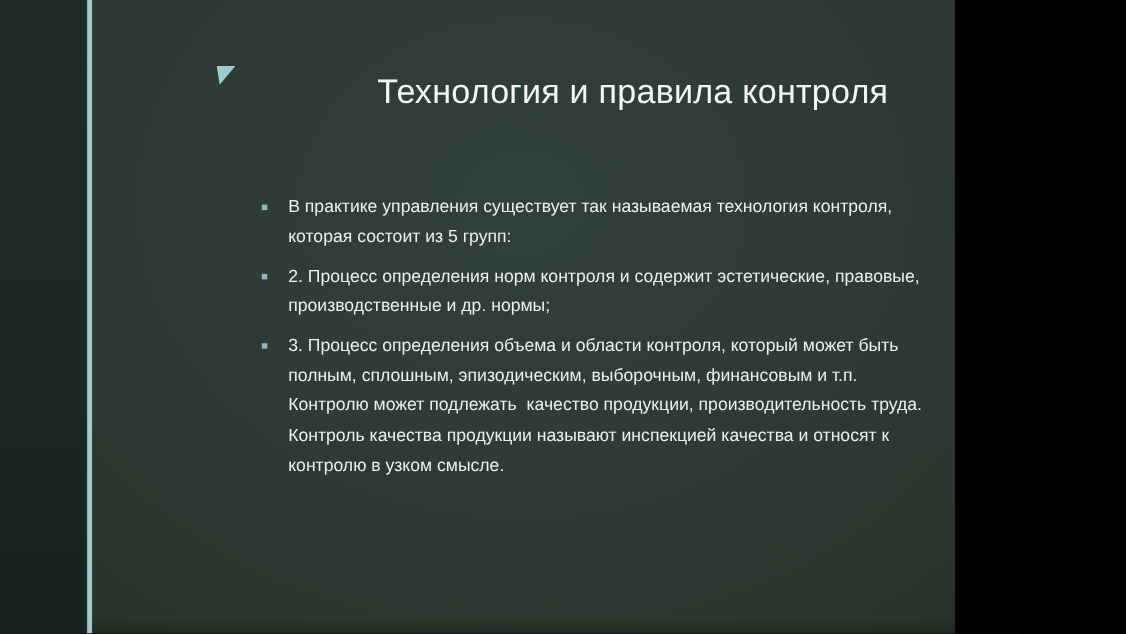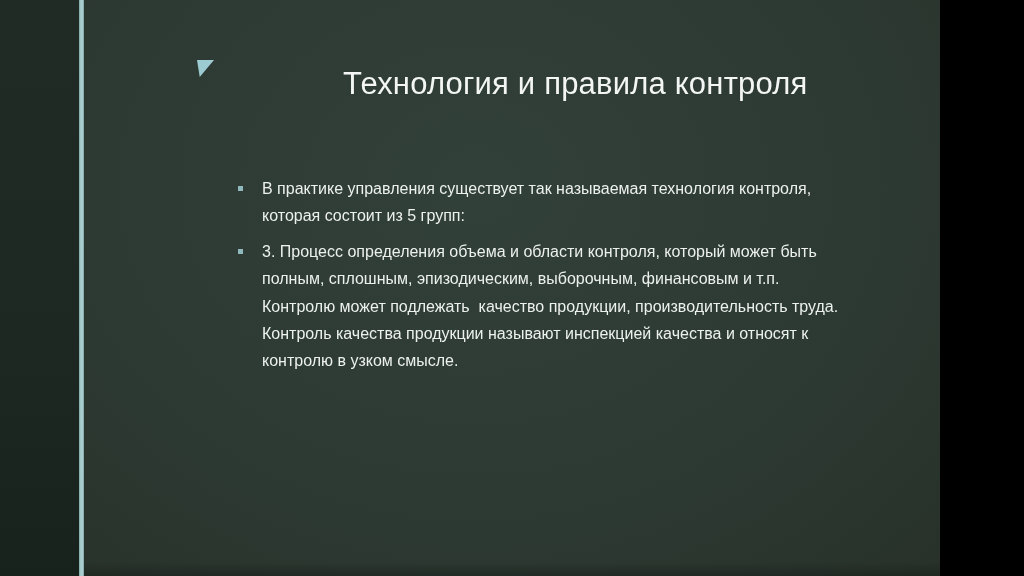--- a/index.html
+++ b/index.html
@@ -2,21 +2,21 @@
 <html style="--slide-bg: #2e3a33; --left-strip: #1e2823; --accent-line: #a9cdce; --triangle: #9ccbd1; --bullet-marker: #8fb9bb; --title-text: #f3f6f4; --body-text: #edf1ee; --strip-top: #dff0e0; --strip-mid: #c8e4ad; --strip-bottom: #a6d57c; --chevron: #d9efc2;"><head>
 <meta charset="utf-8">
 <style>
   html, body {
     margin: 0;
     padding: 0;
     background: #000;
   }
   .stage {
     position: relative;
-    width: 940px;
+    width: 868px;
     height: 576px;
     overflow: hidden;
     font-family: "Liberation Sans", sans-serif;
     background: var(--slide-bg, #2e3a33);
   }
 
   
   .left-strip {
     position: absolute;
     left: 0; top: 0;
@@ -146,20 +146,25 @@
   <h1 class="slide-title">Технология и правила контроля</h1>
 
   <ul class="bullet-list">
     <li>
       <span class="bullet-marker"></span>
       <span class="bullet-text">В практике управления существует так называемая технология контроля,
 которая состоит из 5 групп:</span>
     </li>
     <li>
       <span class="bullet-marker"></span>
+      <span class="bullet-text">2. Процесс определения норм контроля и содержит эстетические, правовые,
+производственные и др. нормы;</span>
+    </li>
+    <li>
+      <span class="bullet-marker"></span>
       <span class="bullet-text">3. Процесс определения объема и области контроля, который может быть
 полным, сплошным, эпизодическим, выборочным, финансовым и т.п.
 Контролю может подлежать  качество продукции, производительность труда.
 Контроль качества продукции называют инспекцией качества и относят к
 контролю в узком смысле.</span>
     </li>
   </ul>
 
   <div class="right-accent-line"></div>
 

